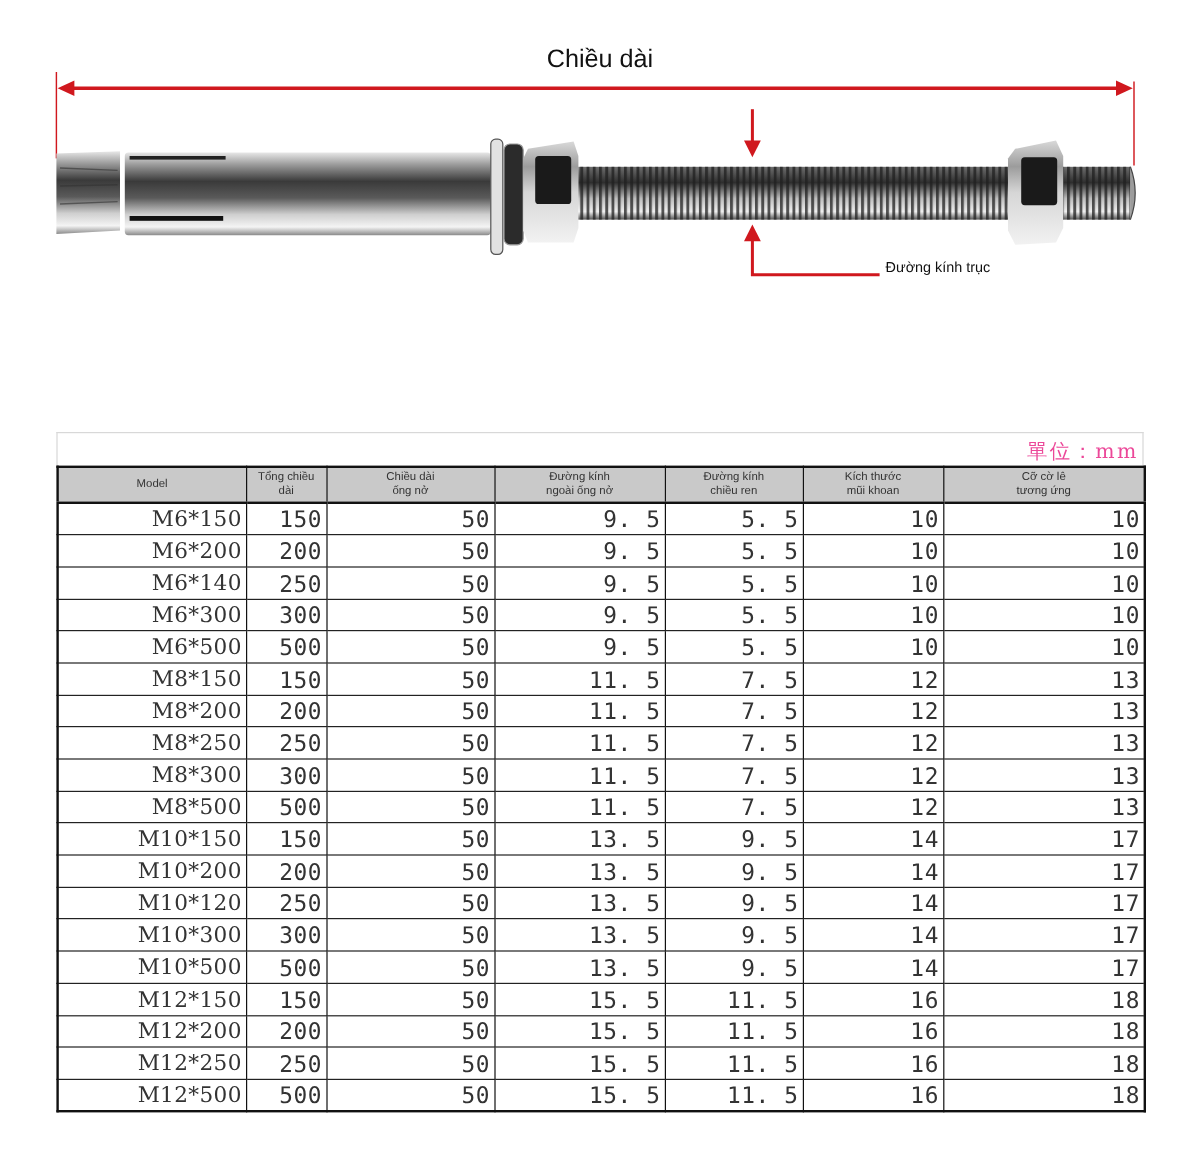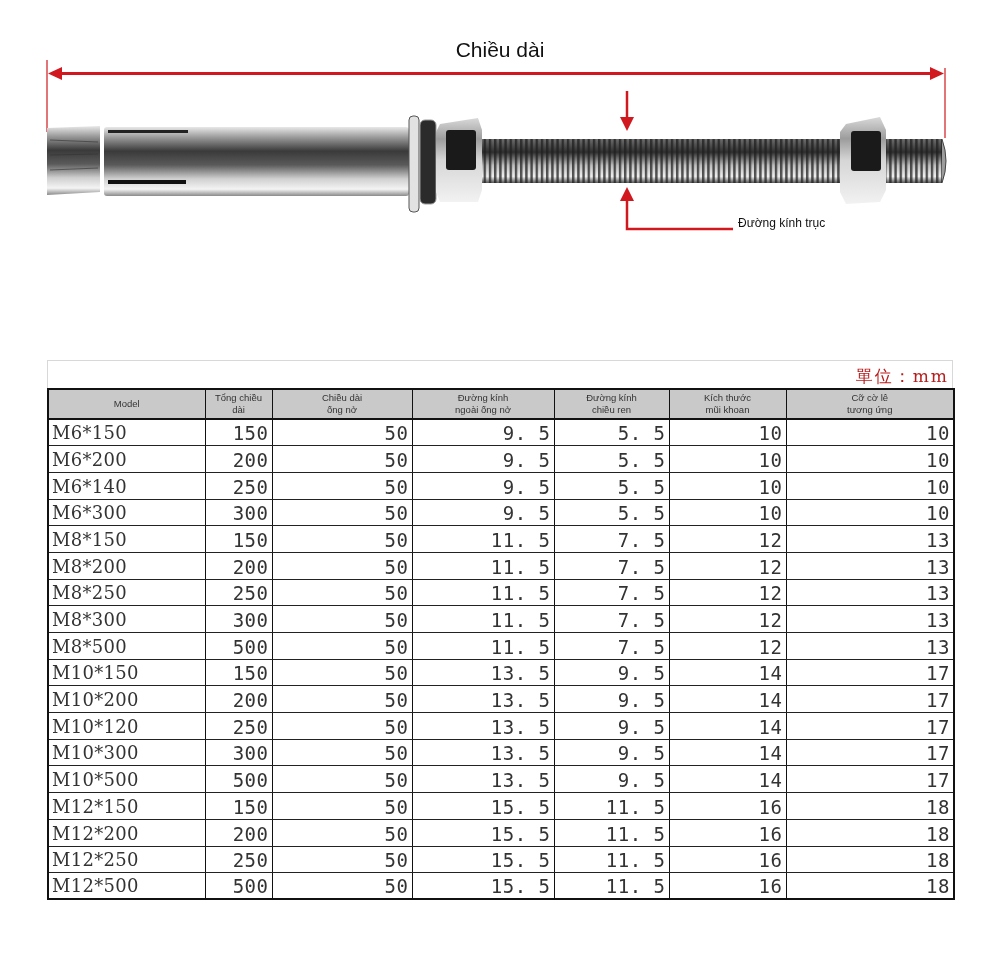--- a/index.html
+++ b/index.html
@@ -21,21 +21,21 @@
   
   .spec-table-wrap {
     position: absolute; left: 47px; top: 360px; width: 906px; height: 593px;
   }
   .unit-row {
     position: absolute; left: 0; top: 0; width: 906px; height: 28px;
     border-top: 1px solid #d8d8d8; border-left: 1px solid #d8d8d8; border-right: 1px solid #d8d8d8;
   }
   .unit-label {
     position: absolute; right: 3px; top: 4px;
-    font-family: "DejaVu Serif", serif; font-size: 17px; color: #b91c1c; letter-spacing: 2px;
+    font-family: "DejaVu Serif", serif; font-size: 17px; color: #ec4899; letter-spacing: 2px;
   }
   table.spec {
     position: absolute; left: 0; top: 28px; width: 906px;
     border-collapse: collapse; table-layout: fixed;
     border: 2px solid #111;
   }
   table.spec col.c0 { width: 157px; }
   table.spec col.c1 { width: 67px; }
   table.spec col.c2 { width: 140px; }
   table.spec col.c3 { width: 142px; }
@@ -54,21 +54,21 @@
   table.spec td {
     height: 26.7px; padding: 0 3px;
     font-family: "DejaVu Sans Mono", "Liberation Mono", monospace;
     font-size: 19px; line-height: 24px; color: #333;
     border-left: 1.5px solid #111; border-right: 1.5px solid #111;
     border-bottom: 1.5px solid #222;
     text-align: right; vertical-align: bottom;
     white-space: nowrap; overflow: hidden; letter-spacing: 0.5px;
   }
   table.spec td.model { text-align: left; padding-left: 3px; font-family: "DejaVu Serif", "Liberation Serif", serif; font-size: 18px; letter-spacing: 0.3px; }
-  table.spec td:first-child { border-left: none; }
+  table.spec td:first-child { border-left: none; text-align: right; }
   table.spec td:last-child { border-right: none; }
   table.spec th:first-child { border-left: none; }
   table.spec th:last-child { border-right: none; }
 </style>
 </head>
 <body>
 
 <div class="diagram">
   <svg width="1000" height="260" viewBox="0 0 1000 260">
     <defs>
@@ -226,20 +226,29 @@
         <tr>
           <td class="model">M6*300</td>
           <td>300</td>
           <td>50</td>
           <td>9. 5</td>
           <td>5. 5</td>
           <td>10</td>
           <td>10</td>
         </tr>
         <tr>
+          <td class="model">M6*500</td>
+          <td>500</td>
+          <td>50</td>
+          <td>9. 5</td>
+          <td>5. 5</td>
+          <td>10</td>
+          <td>10</td>
+        </tr>
+        <tr>
           <td class="model">M8*150</td>
           <td>150</td>
           <td>50</td>
           <td>11. 5</td>
           <td>7. 5</td>
           <td>12</td>
           <td>13</td>
         </tr>
         <tr>
           <td class="model">M8*200</td>

